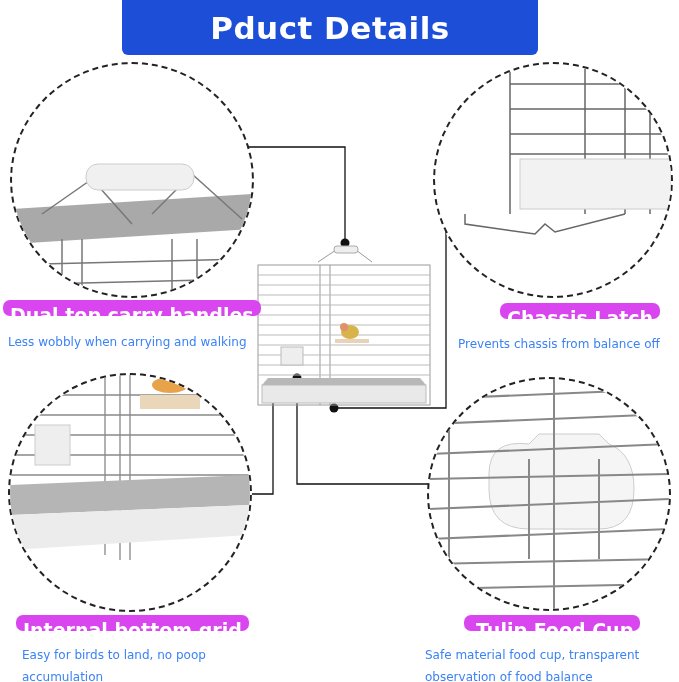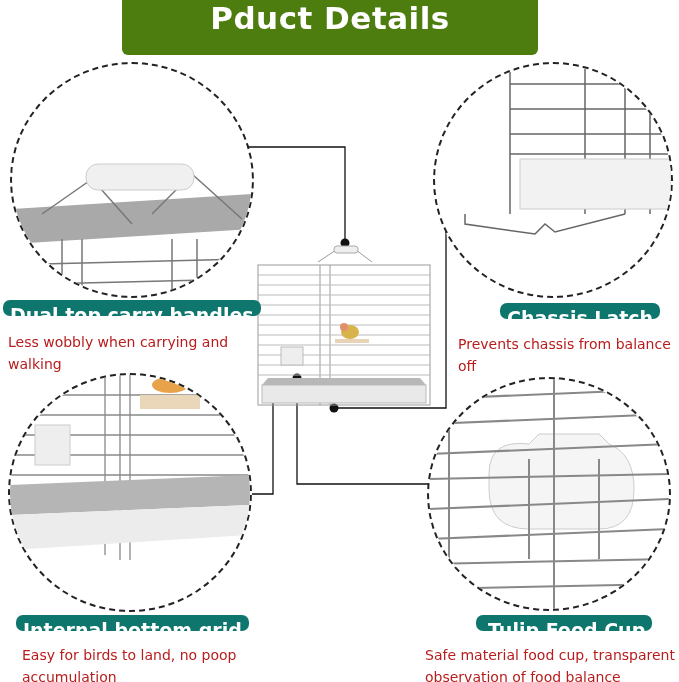--- a/index.html
+++ b/index.html
@@ -1,21 +1,21 @@
 <!DOCTYPE html>
 <html><head>
 <meta charset="utf-8">
 <style>
   html,body{margin:0;padding:0;background:#ffffff;}
   body{width:679px;height:682px;position:relative;overflow:hidden;font-family:"DejaVu Sans","Liberation Sans",sans-serif;}
-  .title-banner{position:absolute;left:122px;top:0;width:416px;height:55px;background:#4d7c0f;border-radius:0 0 6px 6px;display:flex;align-items:flex-start;justify-content:center;}
+  .title-banner{position:absolute;left:122px;top:0;width:416px;height:55px;background:#1d4ed8;border-radius:0 0 6px 6px;display:flex;align-items:center;justify-content:center;}
   .title-banner span{color:#ffffff;font-weight:bold;font-size:31px;letter-spacing:0.5px;}
   .circle{position:absolute;border:2px dashed #222;border-radius:50%;overflow:hidden;background:#fff;}
-  .label{position:absolute;background:#0f766e;color:#fff;font-weight:bold;border-radius:7px;padding:0 7px;height:16px;line-height:30px;font-size:19px;white-space:nowrap;}
-  .desc{position:absolute;color:#b91c1c;font-size:14px;line-height:22px;}
+  .label{position:absolute;background:#d946ef;color:#fff;font-weight:bold;border-radius:7px;padding:0 7px;height:16px;line-height:30px;font-size:19px;white-space:nowrap;}
+  .desc{position:absolute;color:#3b82f6;font-size:12px;line-height:22px;}
   svg{position:absolute;left:0;top:0;}
 </style>
 </head>
 <body>
 
 <div class="title-banner">
   <span>Pduct Details</span>
 </div>
 
 <svg width="679" height="682">
@@ -136,14 +136,14 @@
         <line x1="0" y1="160" x2="240" y2="150"></line>
       <line x1="0" y1="185" x2="240" y2="180"></line>
         <line x1="0" y1="210" x2="240" y2="205"></line>
       <line x1="125" y1="0" x2="125" y2="230"></line>
         <line x1="100" y1="80" x2="100" y2="180"></line>
       <line x1="170" y1="80" x2="170" y2="180"></line>
         <line x1="20" y1="50" x2="20" y2="180"></line>
     </g>
   </svg>
 </div>
-<div class="label" style="left:476px;top:615px;padding-left:12px;">Tulip Food Cup</div>
+<div class="label" style="left:464px;top:615px;padding-left:12px;">Tulip Food Cup</div>
 <div class="desc" style="left:425px;top:644px;width:254px;">Safe material food cup, transparent observation of food balance</div>
 
 </body></html>

